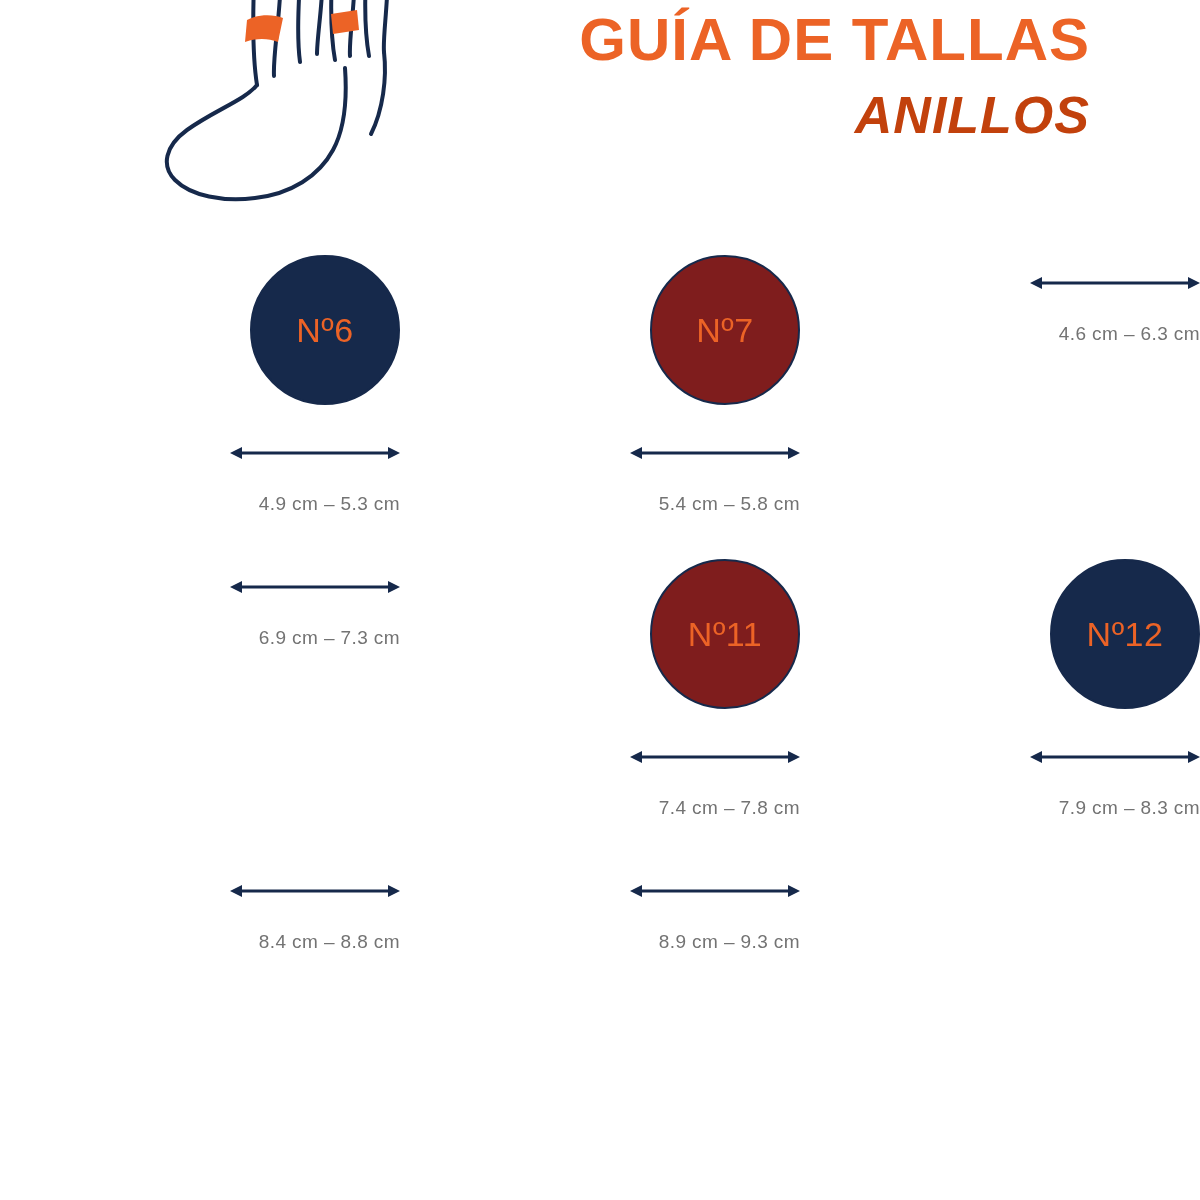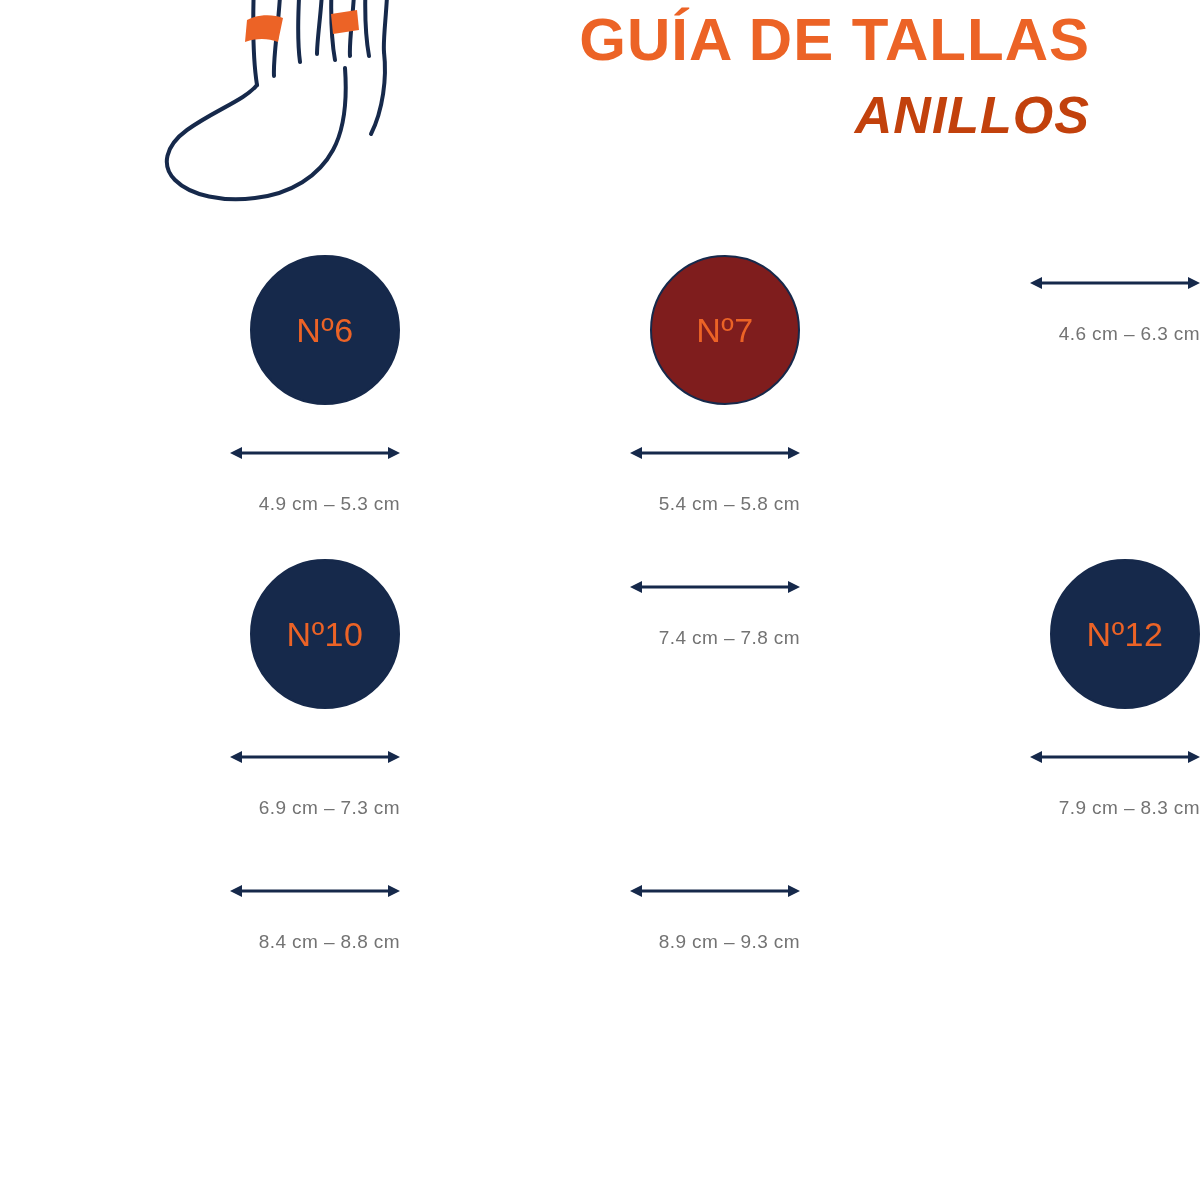--- a/index.html
+++ b/index.html
@@ -173,34 +173,34 @@
         <line x1="8" y1="8" x2="162" y2="8" stroke="#16294B" stroke-width="3"></line>
         <polygon points="0,8 12,2 12,14" fill="#16294B"></polygon>
         <polygon points="170,8 158,2 158,14" fill="#16294B"></polygon>
       </svg>
     </div>
     <div class="measure">4.6 cm – 6.3 cm</div>
   </div>
 
 
   <div class="cell">
-    <div class="circle filled">
-      <span class="circle-label">Nº10</span>
-    </div>
     <div class="arrow-wrap">
       <svg width="170" height="16" viewBox="0 0 170 16" xmlns="http://www.w3.org/2000/svg">
         <line x1="8" y1="8" x2="162" y2="8" stroke="#16294B" stroke-width="3"></line>
         <polygon points="0,8 12,2 12,14" fill="#16294B"></polygon>
         <polygon points="170,8 158,2 158,14" fill="#16294B"></polygon>
       </svg>
     </div>
     <div class="measure">6.9 cm – 7.3 cm</div>
   </div>
 
   <div class="cell">
+    <div class="circle outline">
+      <span class="circle-label">Nº11</span>
+    </div>
     <div class="arrow-wrap">
       <svg width="170" height="16" viewBox="0 0 170 16" xmlns="http://www.w3.org/2000/svg">
         <line x1="8" y1="8" x2="162" y2="8" stroke="#16294B" stroke-width="3"></line>
         <polygon points="0,8 12,2 12,14" fill="#16294B"></polygon>
         <polygon points="170,8 158,2 158,14" fill="#16294B"></polygon>
       </svg>
     </div>
     <div class="measure">7.4 cm – 7.8 cm</div>
   </div>
 

